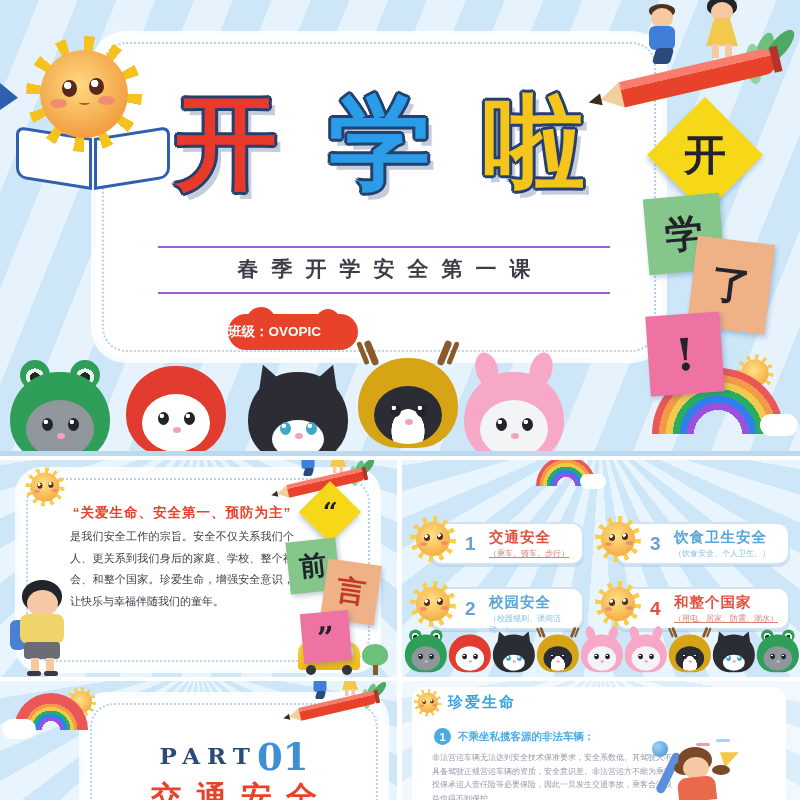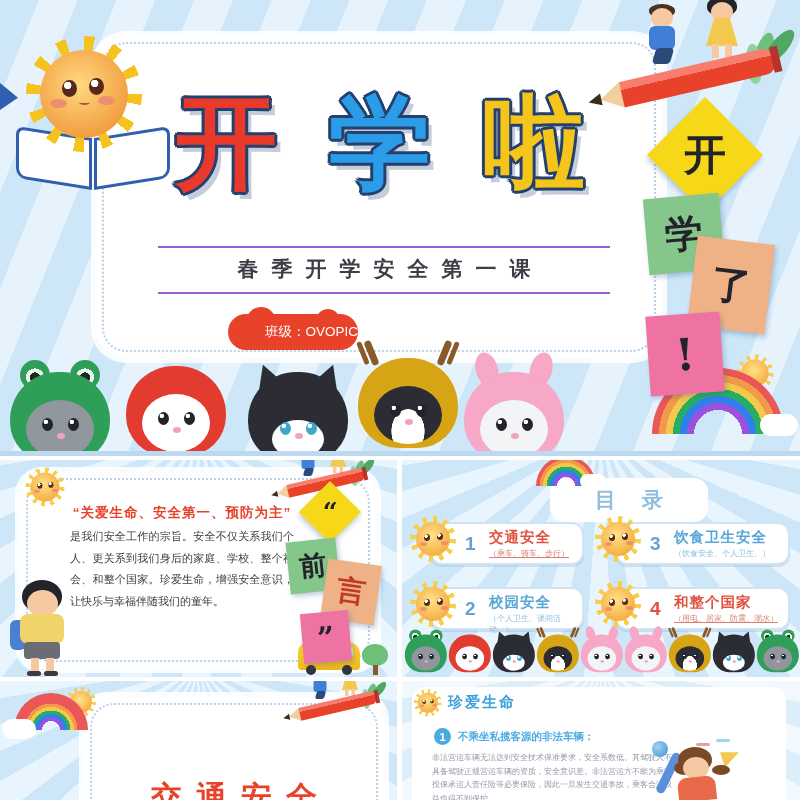--- a/index.html
+++ b/index.html
@@ -30,21 +30,21 @@
   .title-row span { text-shadow:3px 0 0 #24406e,-3px 0 0 #24406e,0 3px 0 #24406e,0 -3px 0 #24406e,
                     2px 2px 0 #24406e,-2px 2px 0 #24406e,2px -2px 0 #24406e,-2px -2px 0 #24406e,
                     6px 7px 0 rgba(90,110,150,.35); }
   .c0 { color:#e8392b; } .c1 { color:#2b9ce8; } .c2 { color:#f6c51c; }
   .sub-block { position:absolute; left:158px; top:246px; width:452px; z-index:4;
                border-top:2px solid #9a5fd0; border-bottom:2px solid #9a5fd0;
                padding:7px 0 9px; text-align:center; font-size:21px; font-weight:bold;
                letter-spacing:13px; text-indent:13px; color:#3e3e48; }
 
   .pill { position:absolute; top:314px; height:36px; border-radius:18px; color:#fff; z-index:4;
-          font-weight:normal; font-size:13.5px; display:flex; align-items:center; justify-content:flex-end; }
+          font-weight:bold; font-size:13.5px; display:flex; align-items:center; justify-content:flex-start; }
   .pill::before { content:""; position:absolute; top:-7px; left:18px; width:30px; height:30px;
                   border-radius:50%; background:inherit; }
   .pill::after  { content:""; position:absolute; top:-5px; right:18px; width:24px; height:24px;
                   border-radius:50%; background:inherit; }
   .pill span { position:relative; z-index:1; }
   .pill.red  { left:228px; width:130px; background:#e8432a; }
   .pill.blue { left:412px; width:162px; background:#4aaae2; }
 
   
   .sq { position:absolute; display:flex; align-items:center; justify-content:center; z-index:5;
@@ -432,21 +432,20 @@
       </div>
     <div class="tree">
         <i class="tp"></i>
         <i class="tk"></i>
       </div>
   </div>
 
   <div class="slide" id="s3">
     <div class="rainbow rainbow-sm" style="left:134px;top:-4px"></div>
     <div class="rcloud" style="left:178px;top:14px;width:26px;height:15px"></div>
-    <div class="toc-head">目录</div>
 
     <div class="sunm" style="left:8px;top:56px">
       <i class="rays"></i>
         <i class="core"></i>
         <i class="e e1"></i>
         <i class="e e2"></i>
         <i class="b b1"></i>
         <i class="b b2"></i>
       </div>
     <div class="toc-item" style="left:28px;top:62px;width:154px">
@@ -473,21 +472,21 @@
       <i class="rays"></i>
         <i class="core"></i>
         <i class="e e1"></i>
         <i class="e e2"></i>
         <i class="b b1"></i>
         <i class="b b2"></i>
       </div>
     <div class="toc-item" style="left:28px;top:127px;width:154px">
       <i class="toc-num tn-blue">2</i>
       <i class="toc-tt tc-blue">校园安全</i>
-      <i class="toc-sub ts-blue">（个人卫生、课间活动、）</i>
+      <i class="toc-sub ts-blue">（校园规则、课间活动、）</i>
     </div>
 
     <div class="sunm" style="left:193px;top:121px">
       <i class="rays"></i>
         <i class="core"></i>
         <i class="e e1"></i>
         <i class="e e2"></i>
         <i class="b b1"></i>
         <i class="b b2"></i>
       </div>
@@ -597,20 +596,23 @@
       <div class="kgirl">
           <i class="bd2"></i>
           <i class="lg"></i>
         </div>
       <div class="pencil">
           <i class="bd"></i>
           <i class="wd"></i>
           <i class="ld"></i>
           <i class="bn"></i>
         </div>
+    </div>
+    <div class="part-row">
+      <span class="part-label">PART</span><span class="part-num">01</span>
     </div>
     <div class="s4-title">交通安全</div>
   </div>
 
   <div class="slide" id="s5">
     <div class="s5-panel"></div>
     <div class="sunm" style="left:12px;top:8px;transform:scale(.6);transform-origin:top left">
       <i class="rays"></i>
         <i class="core"></i>
         <i class="e e1"></i>

